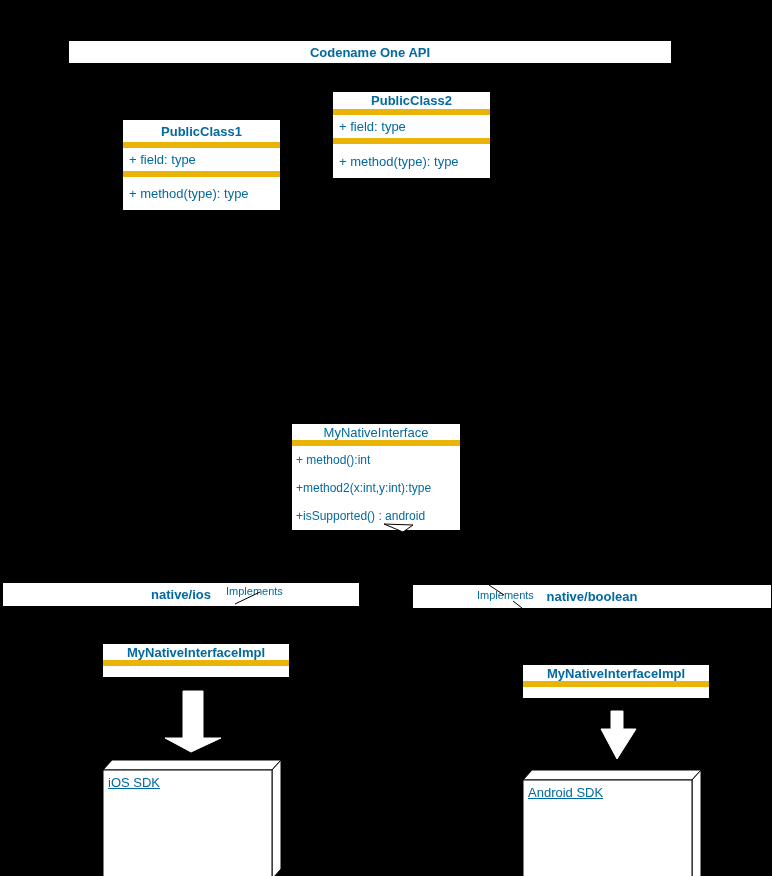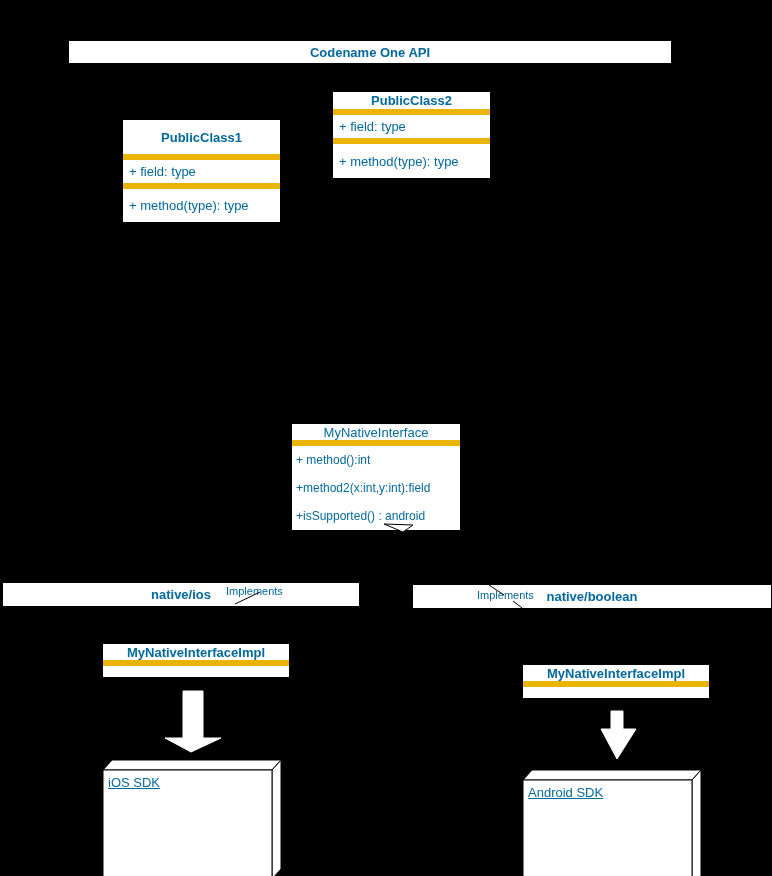--- a/index.html
+++ b/index.html
@@ -21,36 +21,36 @@
 </head>
 <body>
 
 <div id="canvas">
 
   <div class="abs whitebox center-bold" style="left:68px;top:4px;width:604px;height:24px;">
     <span>Codename One API</span>
   </div>
 
   <div class="abs whitebox" style="left:122px;top:83px;width:159px;">
-    <div class="compartment class-title" style="height:40px;">PublicClass1</div>
+    <div class="compartment class-title" style="height:28px;">PublicClass1</div>
     <div class="compartment" style="height:29px;">+ field: type</div>
     <div class="compartment" style="height:33px;">+ method(type): type</div>
   </div>
 
   <div class="abs whitebox" style="left:332px;top:55px;width:159px;">
     <div class="compartment class-title" style="height:23px;">PublicClass2</div>
     <div class="compartment" style="height:29px;">+ field: type</div>
     <div class="compartment" style="height:34px;">+ method(type): type</div>
   </div>
 
   <div class="abs whitebox" style="left:291px;top:387px;width:170px;">
     <div class="compartment class-title" style="height:22px;font-weight:normal;">MyNativeInterface</div>
     <div class="iface-body" style="height:84px;">
       <div>+ method():int</div>
-      <div>+method2(x:int,y:int):field</div>
+      <div>+method2(x:int,y:int):type</div>
       <div>+isSupported() : android</div>
     </div>
   </div>
 
   <div class="abs whitebox center-bold" style="left:2px;top:546px;width:358px;height:25px;justify-content:center;">
     <span>native/ios</span>
     <span class="impl-note" style="left:223px;top:2px;">Implements</span>
   </div>
 
   <div class="abs whitebox center-bold" style="left:412px;top:548px;width:360px;height:25px;">

